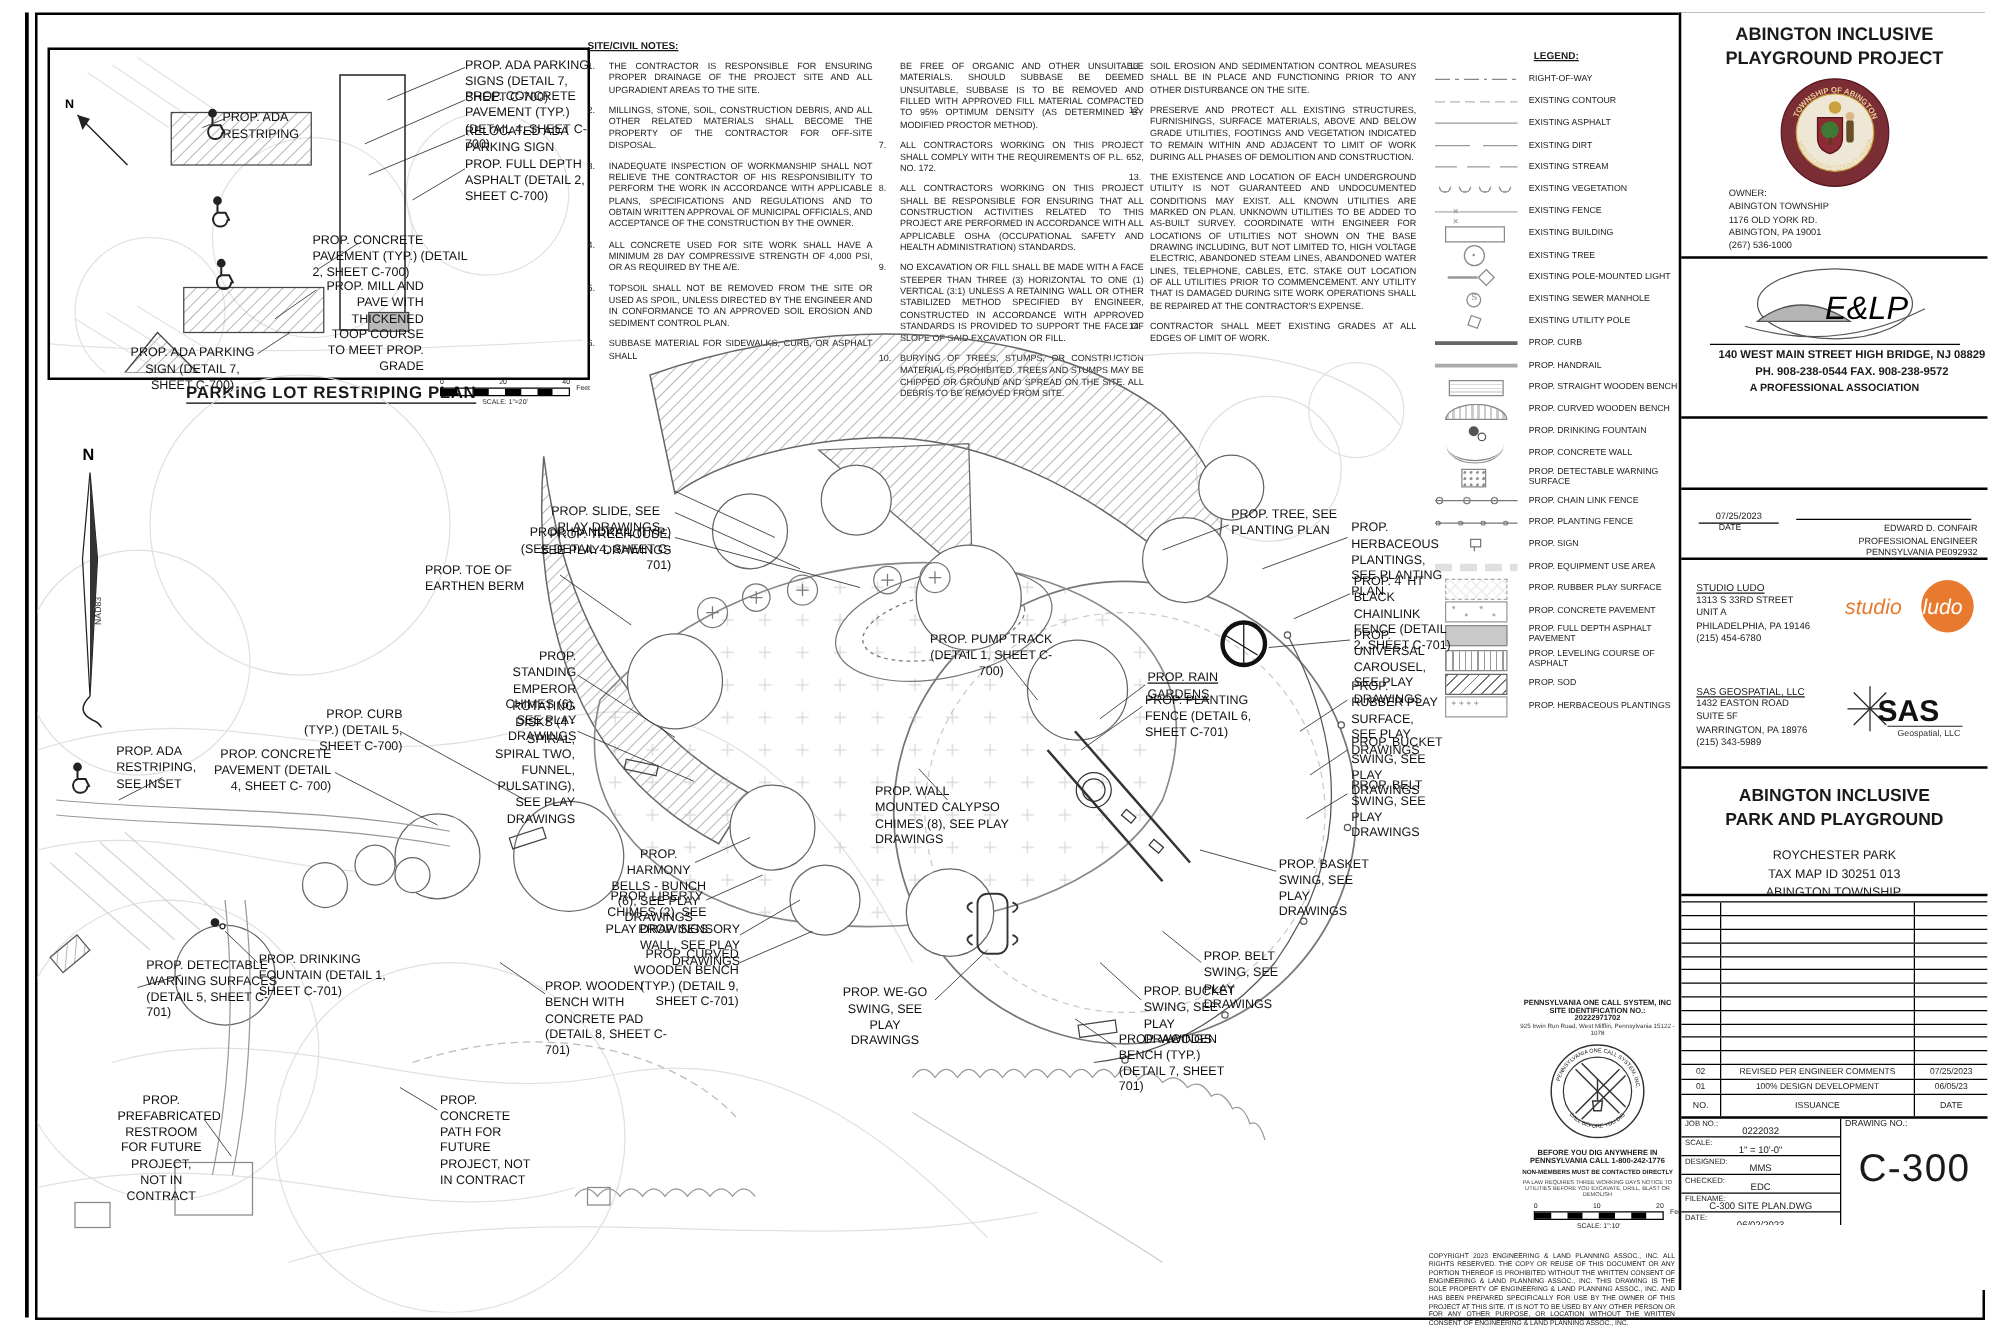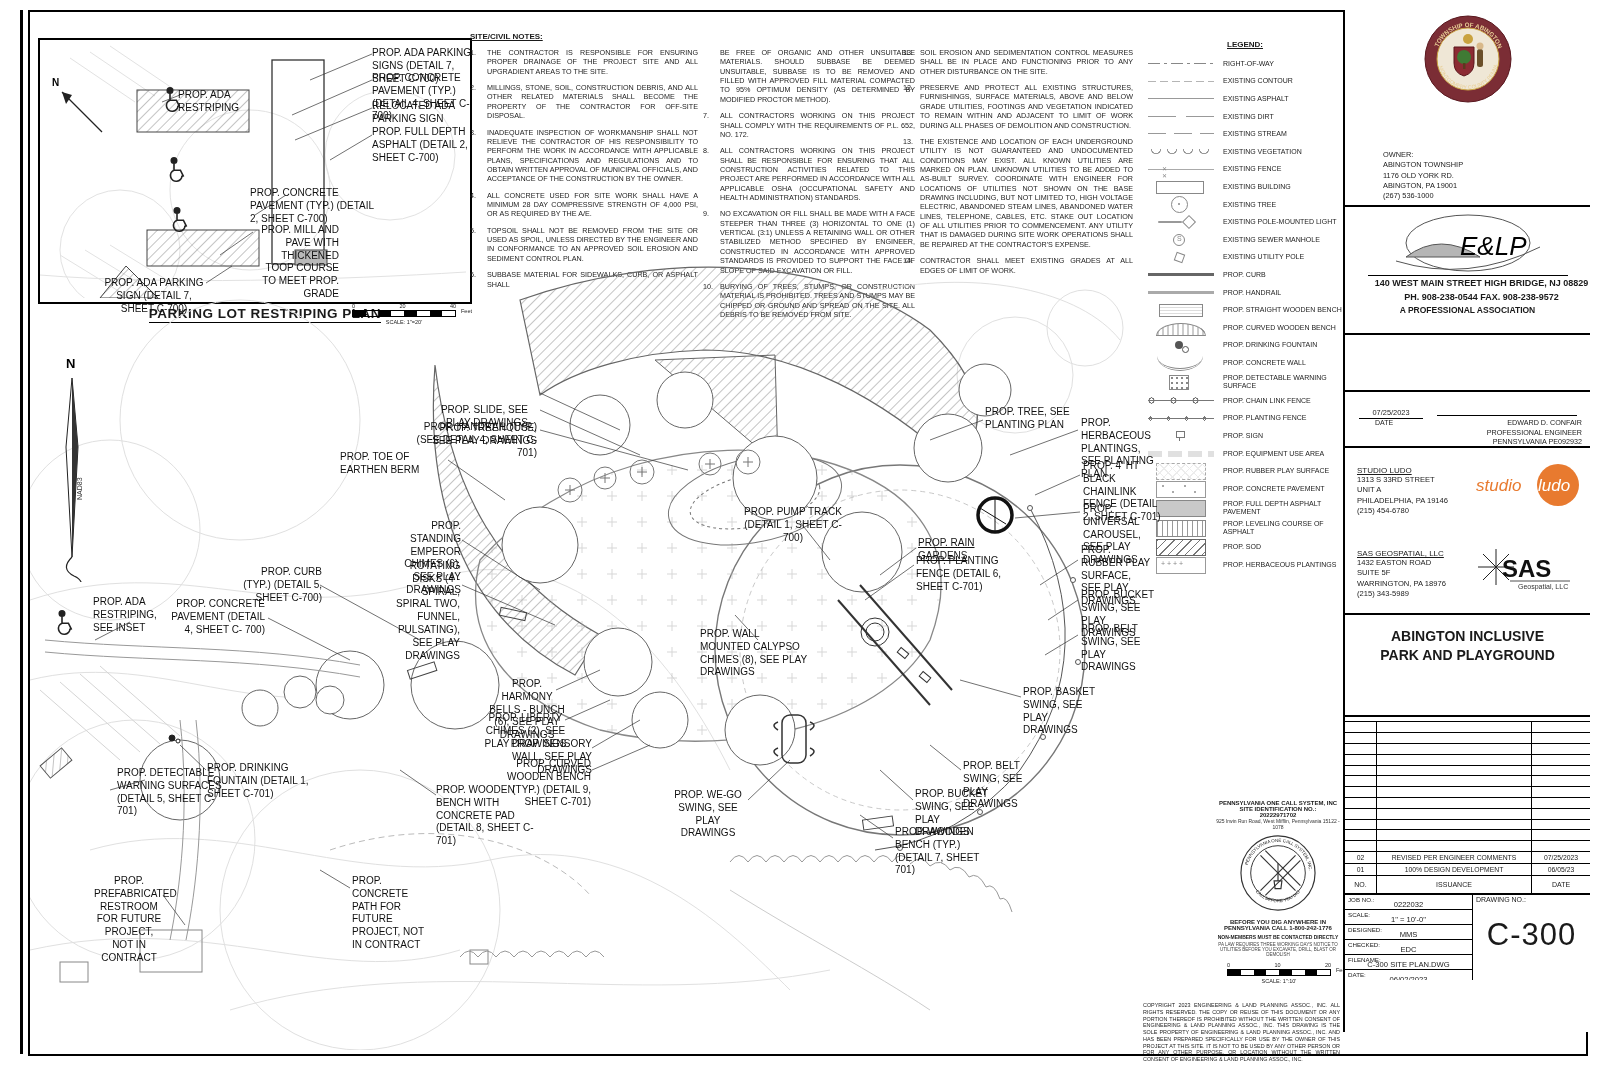--- a/index.html
+++ b/index.html
@@ -700,20 +700,21 @@
       <i class="b"></i>
       <i></i>
     </div>
   <div class="sb-label">SCALE: 1":10'</div>
 </div>
 <div class="copyright">COPYRIGHT 2023 ENGINEERING &amp; LAND PLANNING ASSOC., INC. ALL RIGHTS RESERVED. THE COPY OR REUSE OF THIS DOCUMENT OR ANY PORTION THEREOF IS PROHIBITED WITHOUT THE WRITTEN CONSENT OF ENGINEERING &amp; LAND PLANNING ASSOC., INC. THIS DRAWING IS THE SOLE PROPERTY OF ENGINEERING &amp; LAND PLANNING ASSOC., INC. AND HAS BEEN PREPARED SPECIFICALLY FOR USE BY THE OWNER OF THIS PROJECT AT THIS SITE. IT IS NOT TO BE USED BY ANY OTHER PERSON OR FOR ANY OTHER PURPOSE, OR LOCATION WITHOUT THE WRITTEN CONSENT OF ENGINEERING &amp; LAND PLANNING ASSOC., INC.</div>
 
 <div class="titleblock">
 
   <div class="tb-sec" style="height:195px;">
+    <div class="tb-project-title" style="width:200px;margin:0 auto;">ABINGTON INCLUSIVE PLAYGROUND PROJECT</div>
     <svg class="tb-seal" width="88" height="88" viewBox="0 0 88 88">
       <defs>
         <path id="sealT" d="M12,44 a32,32 0 0 1 64,0"></path>
         <path id="sealB" d="M14,44 a30,30 0 0 0 60,0"></path>
       </defs>
       <circle cx="44" cy="44" r="43" fill="#7b2d35" stroke="#58161d"></circle>
       <circle cx="44" cy="44" r="31" fill="#efe7d6" stroke="#c9a23f"></circle>
       <text font-size="6.2" fill="#e8cf96" font-weight="bold"><textPath href="#sealT" startOffset="12%">TOWNSHIP OF ABINGTON</textPath></text>
       <text font-size="5.2" fill="#e8cf96"><textPath href="#sealB" startOffset="8%">MONTGOMERY COUNTY PENNA.</textPath></text>
       <circle cx="44" cy="24" r="5" fill="#c9a23f"></circle>
@@ -796,20 +797,26 @@
         </g>
         <text x="28" y="32" font-size="24" font-weight="bold" fill="#111">SAS</text>
         <line x1="36" y1="36" x2="96" y2="36" stroke="#222" stroke-width="0.8"></line>
         <text x="44" y="44" font-size="7" fill="#333">Geospatial,  LLC</text>
       </svg>
     </div>
   </div>
 
   <div class="tb-sec" style="height:100px;">
     <div class="tb-park-title" style="width:190px;margin:0 auto;">ABINGTON INCLUSIVE PARK AND PLAYGROUND</div>
+    <div class="tb-park-lines">
+      <div>ROYCHESTER PARK</div>
+      <div>TAX MAP ID 30251 013</div>
+      <div>ABINGTON TOWNSHIP,</div>
+
+    </div>
   </div>
 
   <div class="tb-sec" style="height:176px;display:flex;flex-direction:column;justify-content:flex-end;">
     <div class="rev-row rev-empty">
         <div></div>
         <div></div>
         <div></div>
       </div>
     <div class="rev-row rev-empty">
         <div></div>

